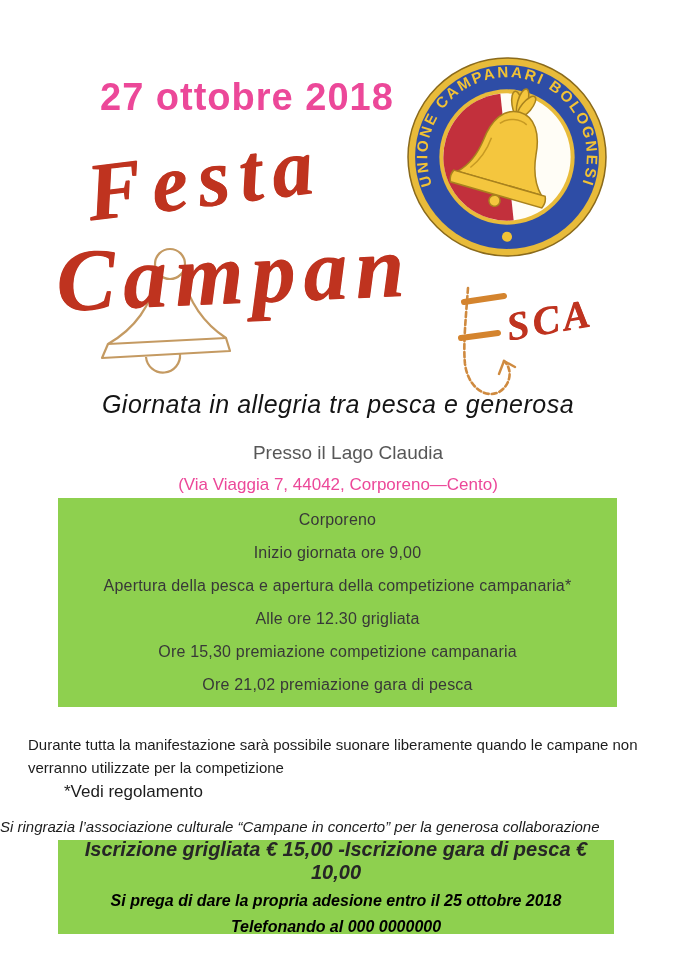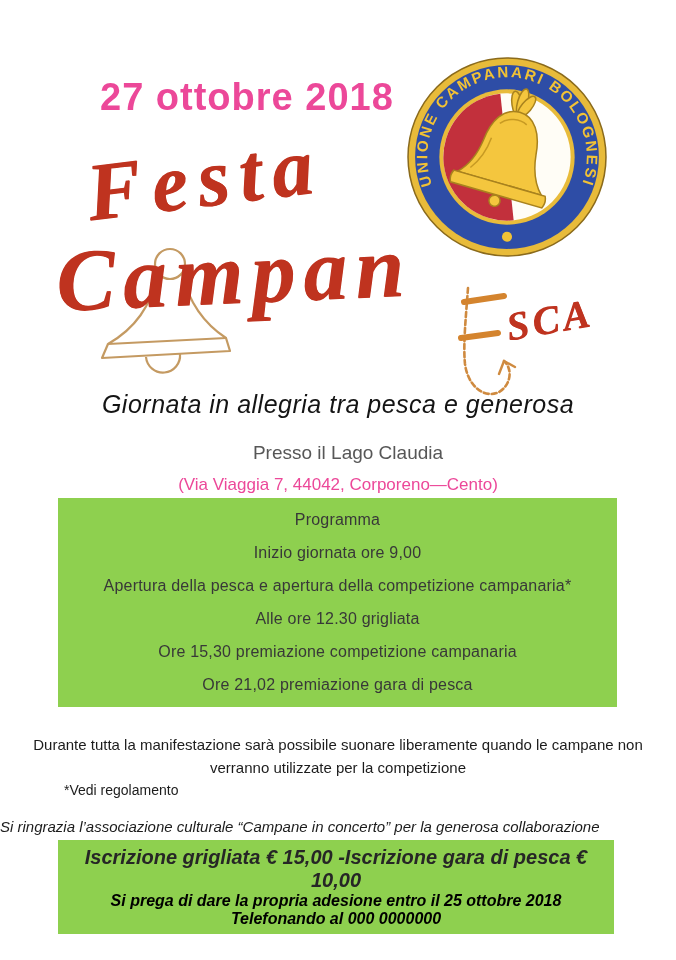--- a/index.html
+++ b/index.html
@@ -42,31 +42,31 @@
   .green-box{background:#8ed04f;position:absolute;left:58px;width:559px;}
   .program-box{
     top:498px;height:209px;display:flex;flex-direction:column;
     justify-content:space-between;padding:13px 10px;box-sizing:border-box;
   }
   .program-line{
     text-align:center;font-size:16px;color:#383838;letter-spacing:0.2px;
   }
   .registration-box{
     top:840px;height:94px;width:556px;display:flex;flex-direction:column;
-    justify-content:center;gap:0;padding:6px 10px;box-sizing:border-box;
+    justify-content:center;gap:8px;padding:6px 10px;box-sizing:border-box;
   }
   .reg-line1{text-align:center;font-size:20px;font-weight:bold;font-style:italic;color:#262626;}
   .reg-line2,.reg-line3{text-align:center;font-size:16px;font-weight:600;font-style:italic;color:#000000;}
   
   .during-note{
-    position:absolute;left:28px;top:733px;width:620px;text-align:center;
+    position:absolute;left:28px;top:733px;width:620px;
     font-size:15px;color:#1c1c1c;line-height:1.55;
   }
   .rules-note{
-    position:absolute;left:64px;top:782px;font-size:14px;color:#1c1c1c;
+    position:absolute;left:64px;top:782px;font-size:17px;color:#1c1c1c;
   }
   .thanks-note{
     position:absolute;left:0;top:818px;width:676px;text-align:left;
     font-size:15px;font-style:italic;font-weight:500;color:#1c1c1c;
   }
 </style>
 </head>
 <body>
 
 <div class="page">
@@ -117,21 +117,21 @@
     <line x1="31" y1="52" x2="68" y2="47" stroke="#d4842e" stroke-width="6" stroke-linecap="round"></line>
   </svg>
 
   <div class="hand t-sca">sca</div>
 
   <div class="subtitle">Giornata in allegria tra pesca e generosa</div>
   <div class="location">Presso il Lago Claudia</div>
   <div class="address">(Via Viaggia 7, 44042, Corporeno—Cento)</div>
 
   <div class="green-box program-box">
-    <div class="program-line">Programma</div>
+    <div class="program-line">Corporeno</div>
     <div class="program-line">Inizio giornata ore 9,00</div>
     <div class="program-line">Apertura della pesca e apertura della competizione campanaria*</div>
     <div class="program-line">Alle ore 12.30 grigliata</div>
     <div class="program-line">Ore 15,30 premiazione competizione campanaria</div>
     <div class="program-line">Ore 21,02 premiazione gara di pesca</div>
   </div>
 
   <div class="during-note">Durante tutta la manifestazione sarà possibile suonare liberamente quando le campane non verranno utilizzate per la competizione</div>
   <div class="rules-note">*Vedi regolamento</div>
   <div class="thanks-note">Si ringrazia l’associazione culturale “Campane in concerto” per la generosa collaborazione</div>

